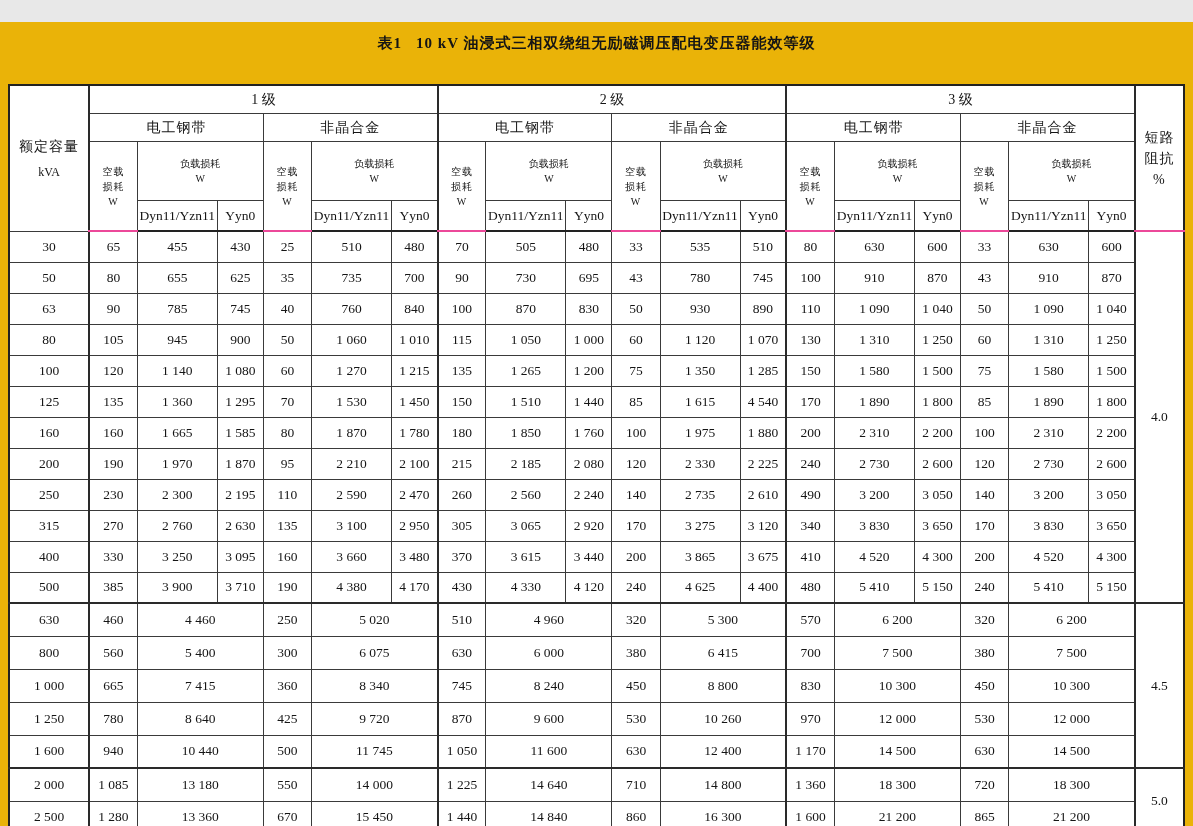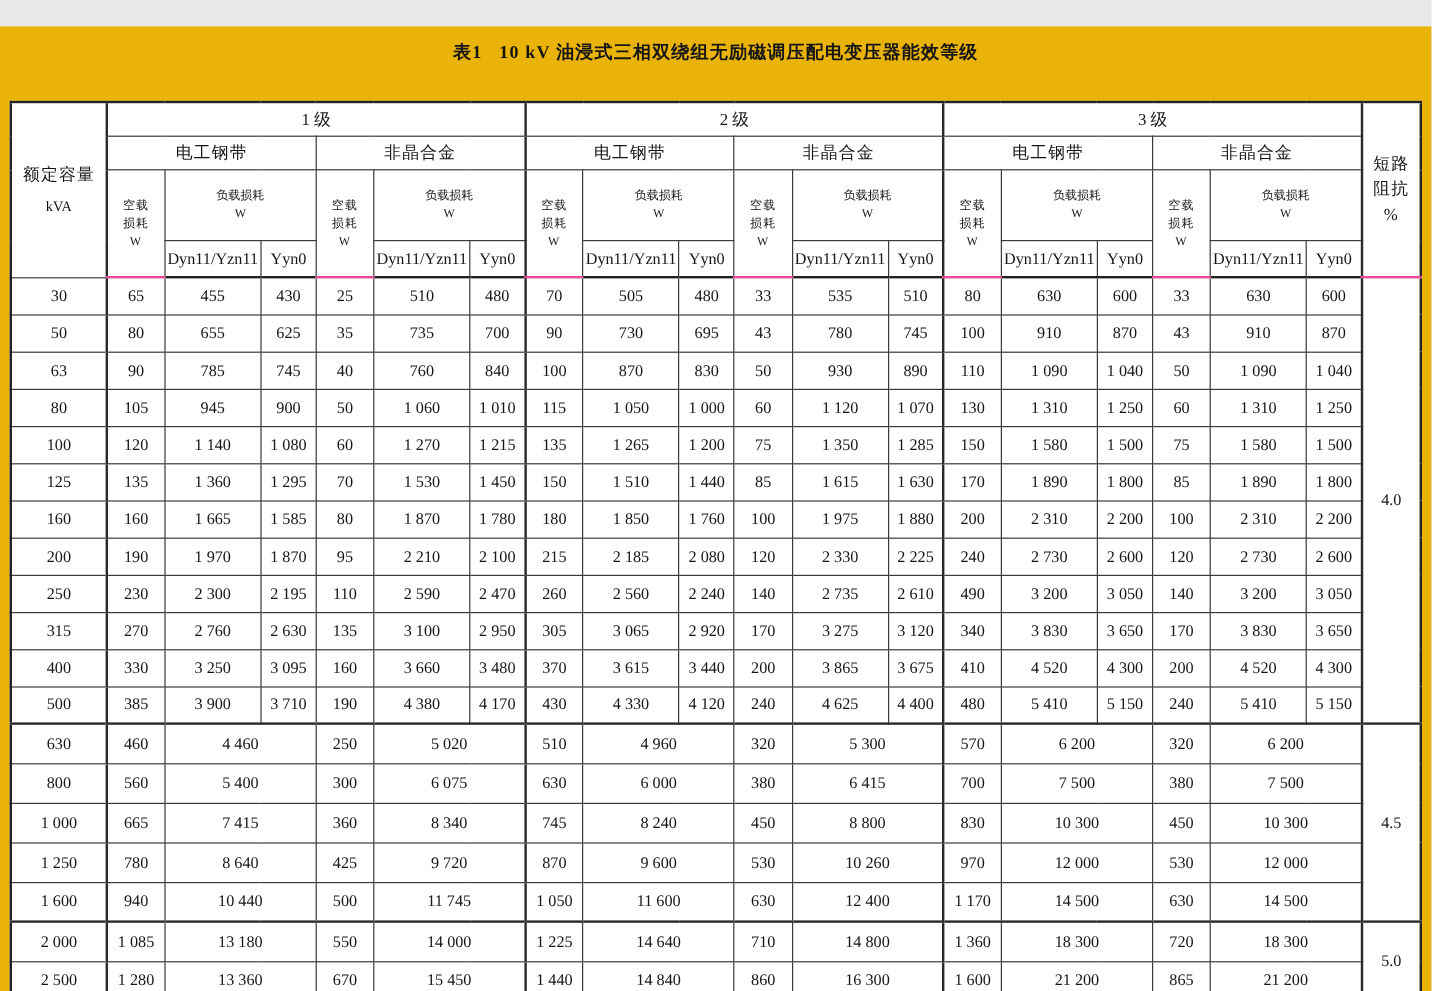--- a/index.html
+++ b/index.html
@@ -328,21 +328,21 @@
           <td>1 360</td>
           <td>1 295</td>
           <td>70</td>
           <td>1 530</td>
           <td>1 450</td>
           <td class="bL">150</td>
           <td>1 510</td>
           <td>1 440</td>
           <td>85</td>
           <td>1 615</td>
-          <td>1 630</td>
+          <td>4 540</td>
           <td class="bL">170</td>
           <td>1 890</td>
           <td>1 800</td>
           <td>85</td>
           <td>1 890</td>
           <td>1 800</td>
         </tr>
         <tr>
           <td>160</td>
           <td class="bL">160</td>

